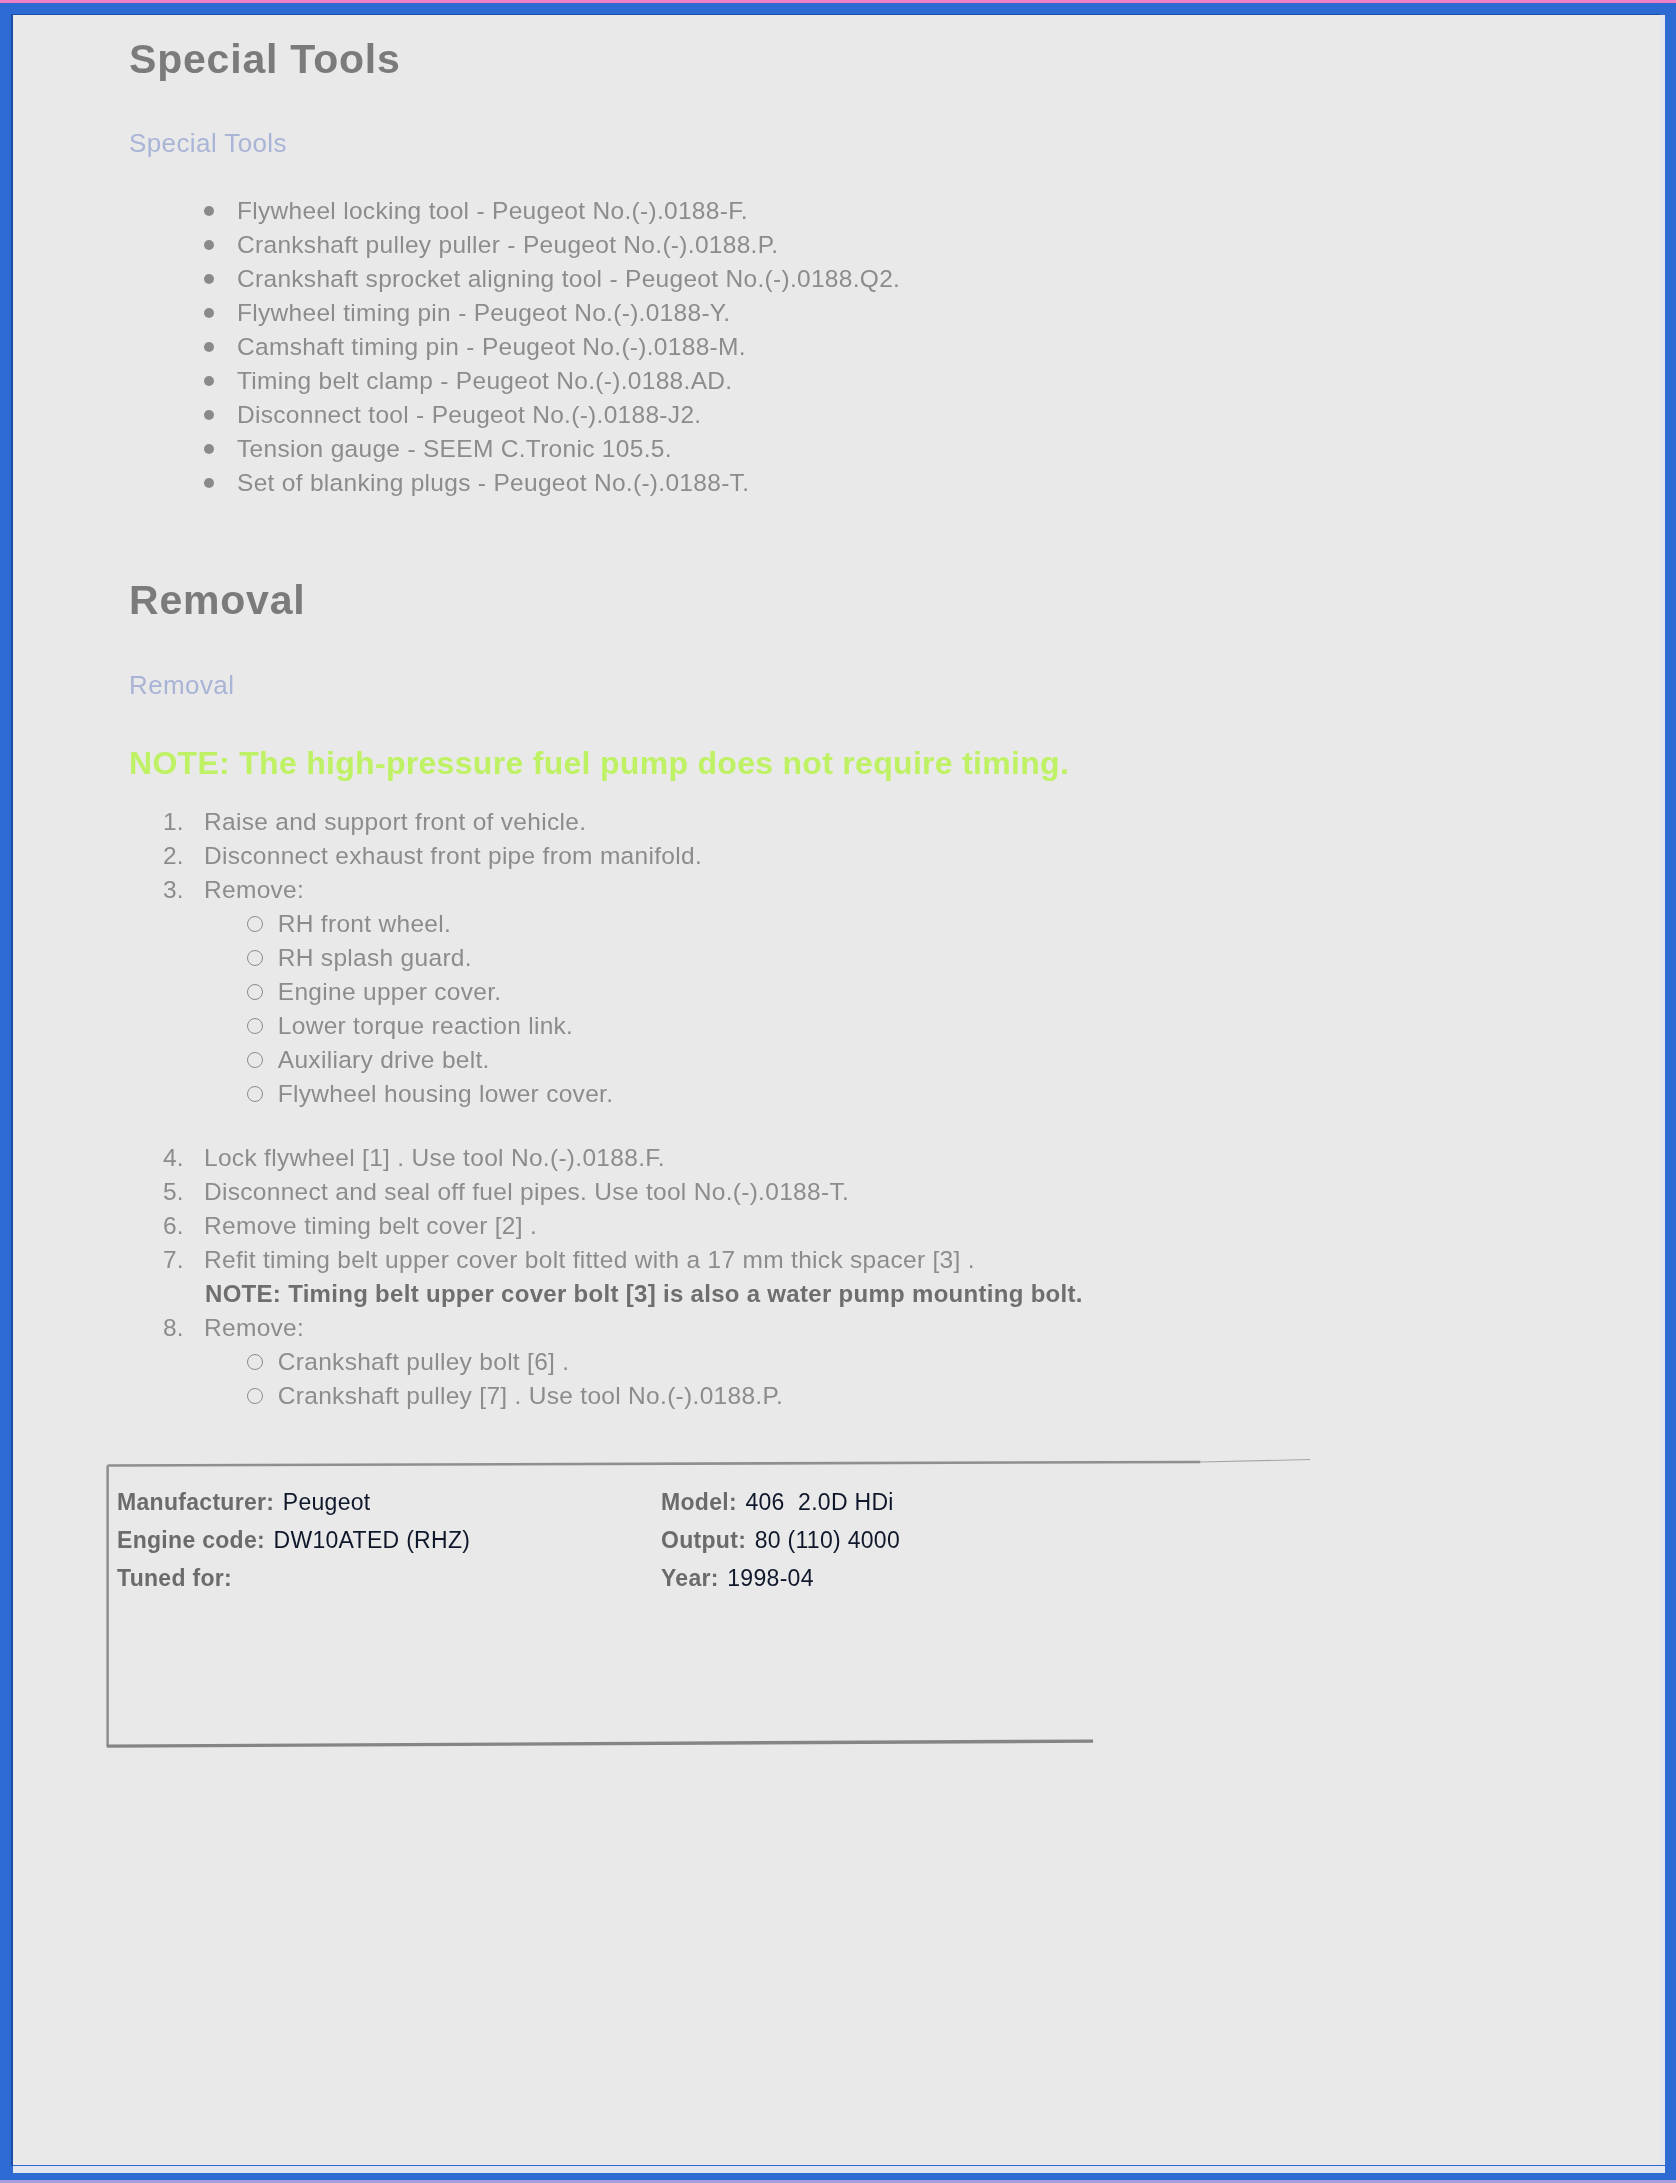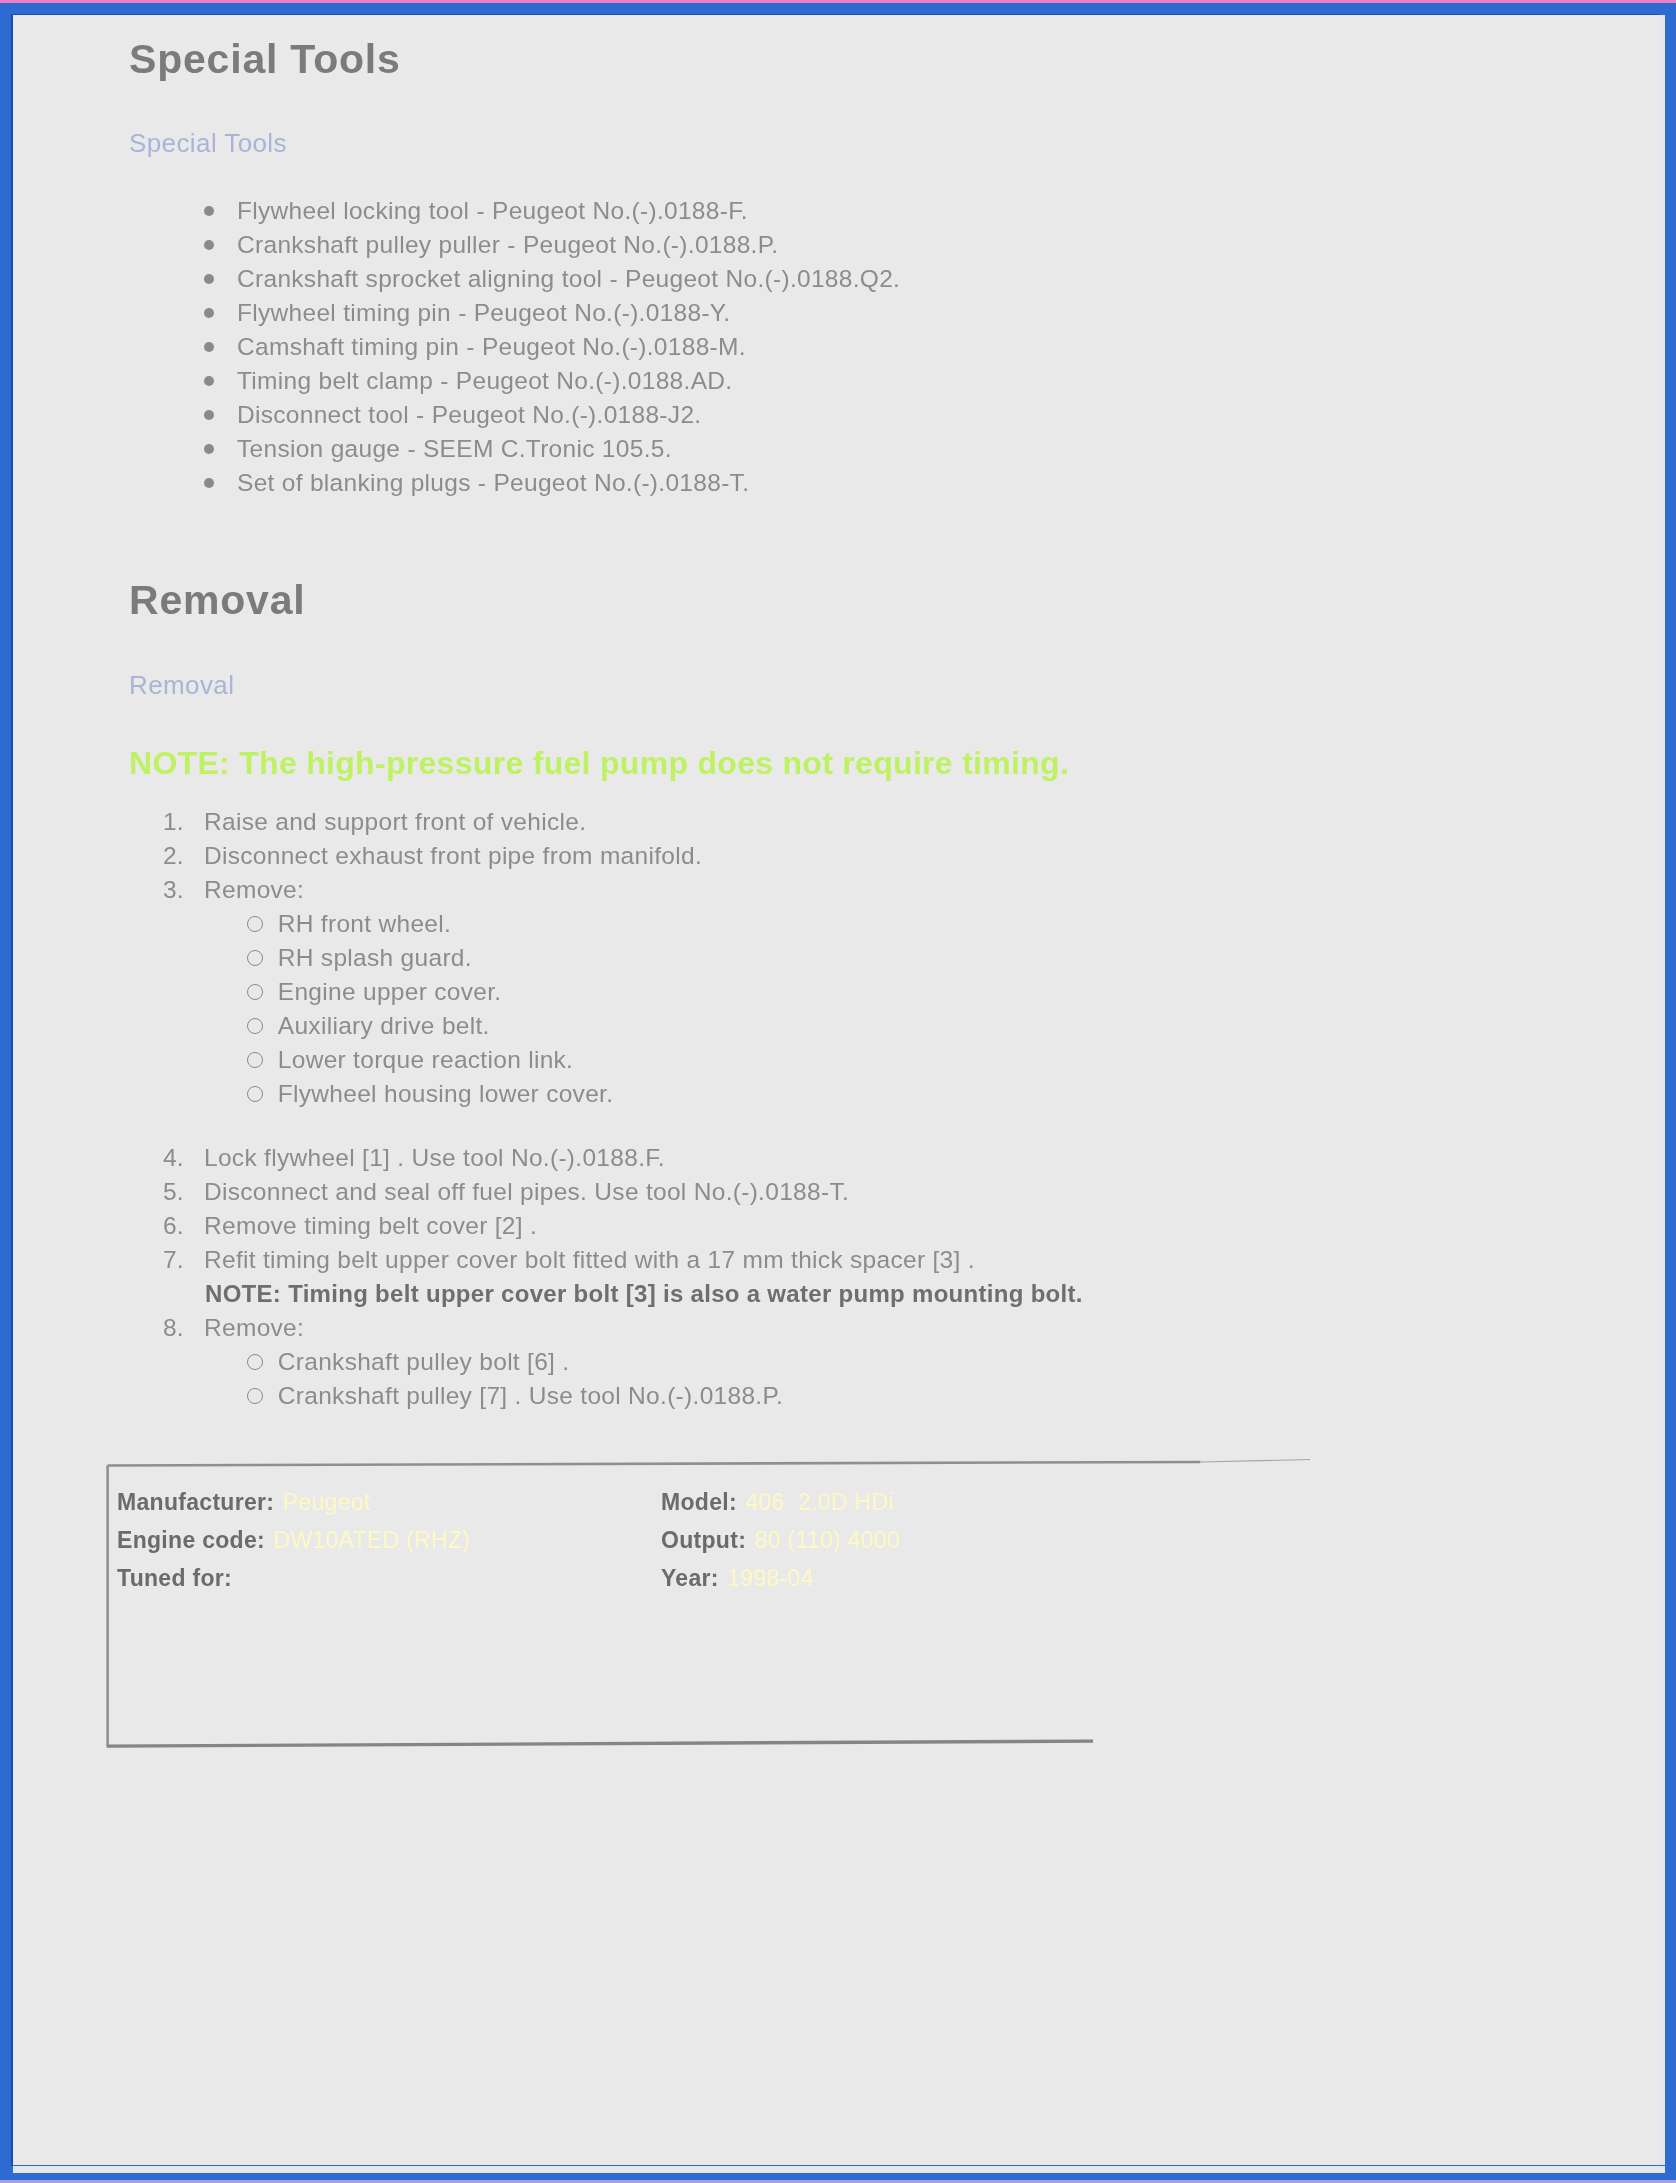--- a/index.html
+++ b/index.html
@@ -118,21 +118,21 @@
   .ib-col2 { display: flex; align-items: baseline; }
   .ib-label {
     font-size: 23px;
     font-weight: bold;
     color: #6b6b6b;
     letter-spacing: 0.3px;
     white-space: pre;
   }
   .ib-val {
     font-size: 23px;
-    color: #fef9c3;
+    color: #0f172a;
     margin-left: 8.5px;
     letter-spacing: 0.3px;
     white-space: pre;
   }
 </style>
 </head>
 <body>
 
 <div class="page">
 
@@ -244,26 +244,26 @@
               <span class="sub-text">RH splash guard.</span>
             </div>
 
             <div class="sub-line">
               <span class="circle"></span>
               <span class="sub-text">Engine upper cover.</span>
             </div>
 
             <div class="sub-line">
               <span class="circle"></span>
+              <span class="sub-text">Lower torque reaction link.</span>
+            </div>
+
+            <div class="sub-line">
+              <span class="circle"></span>
               <span class="sub-text">Auxiliary drive belt.</span>
-            </div>
-
-            <div class="sub-line">
-              <span class="circle"></span>
-              <span class="sub-text">Lower torque reaction link.</span>
             </div>
 
             <div class="sub-line">
               <span class="circle"></span>
               <span class="sub-text">Flywheel housing lower cover.</span>
             </div>
           </div>
       </div>
 
       <div class="step gap-before">

